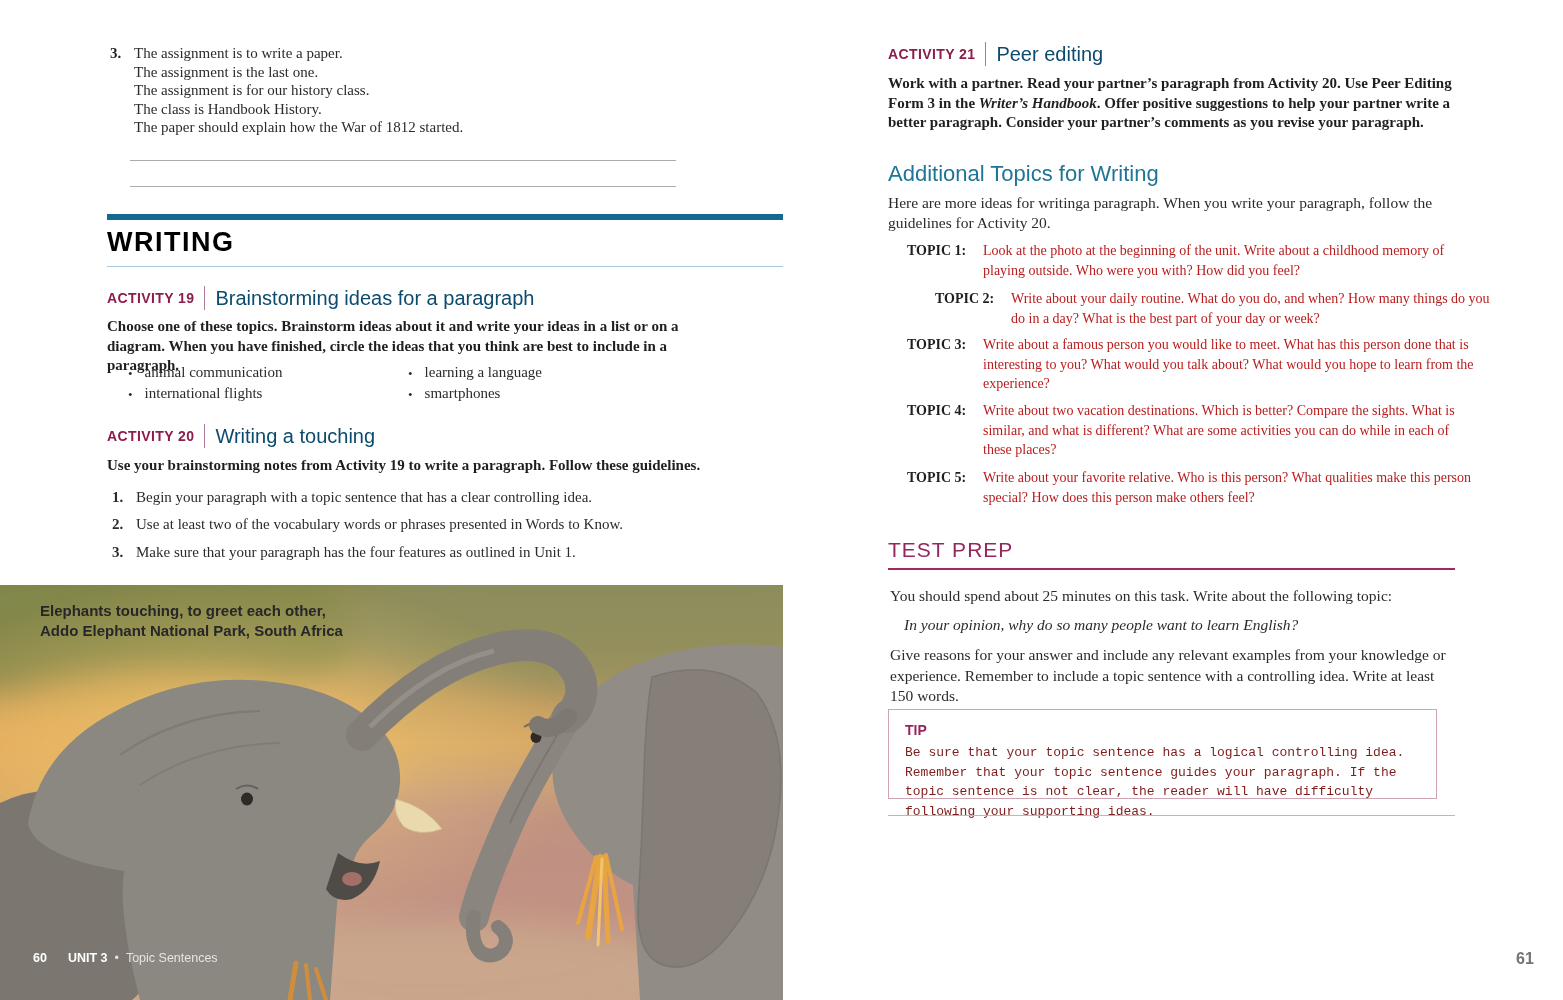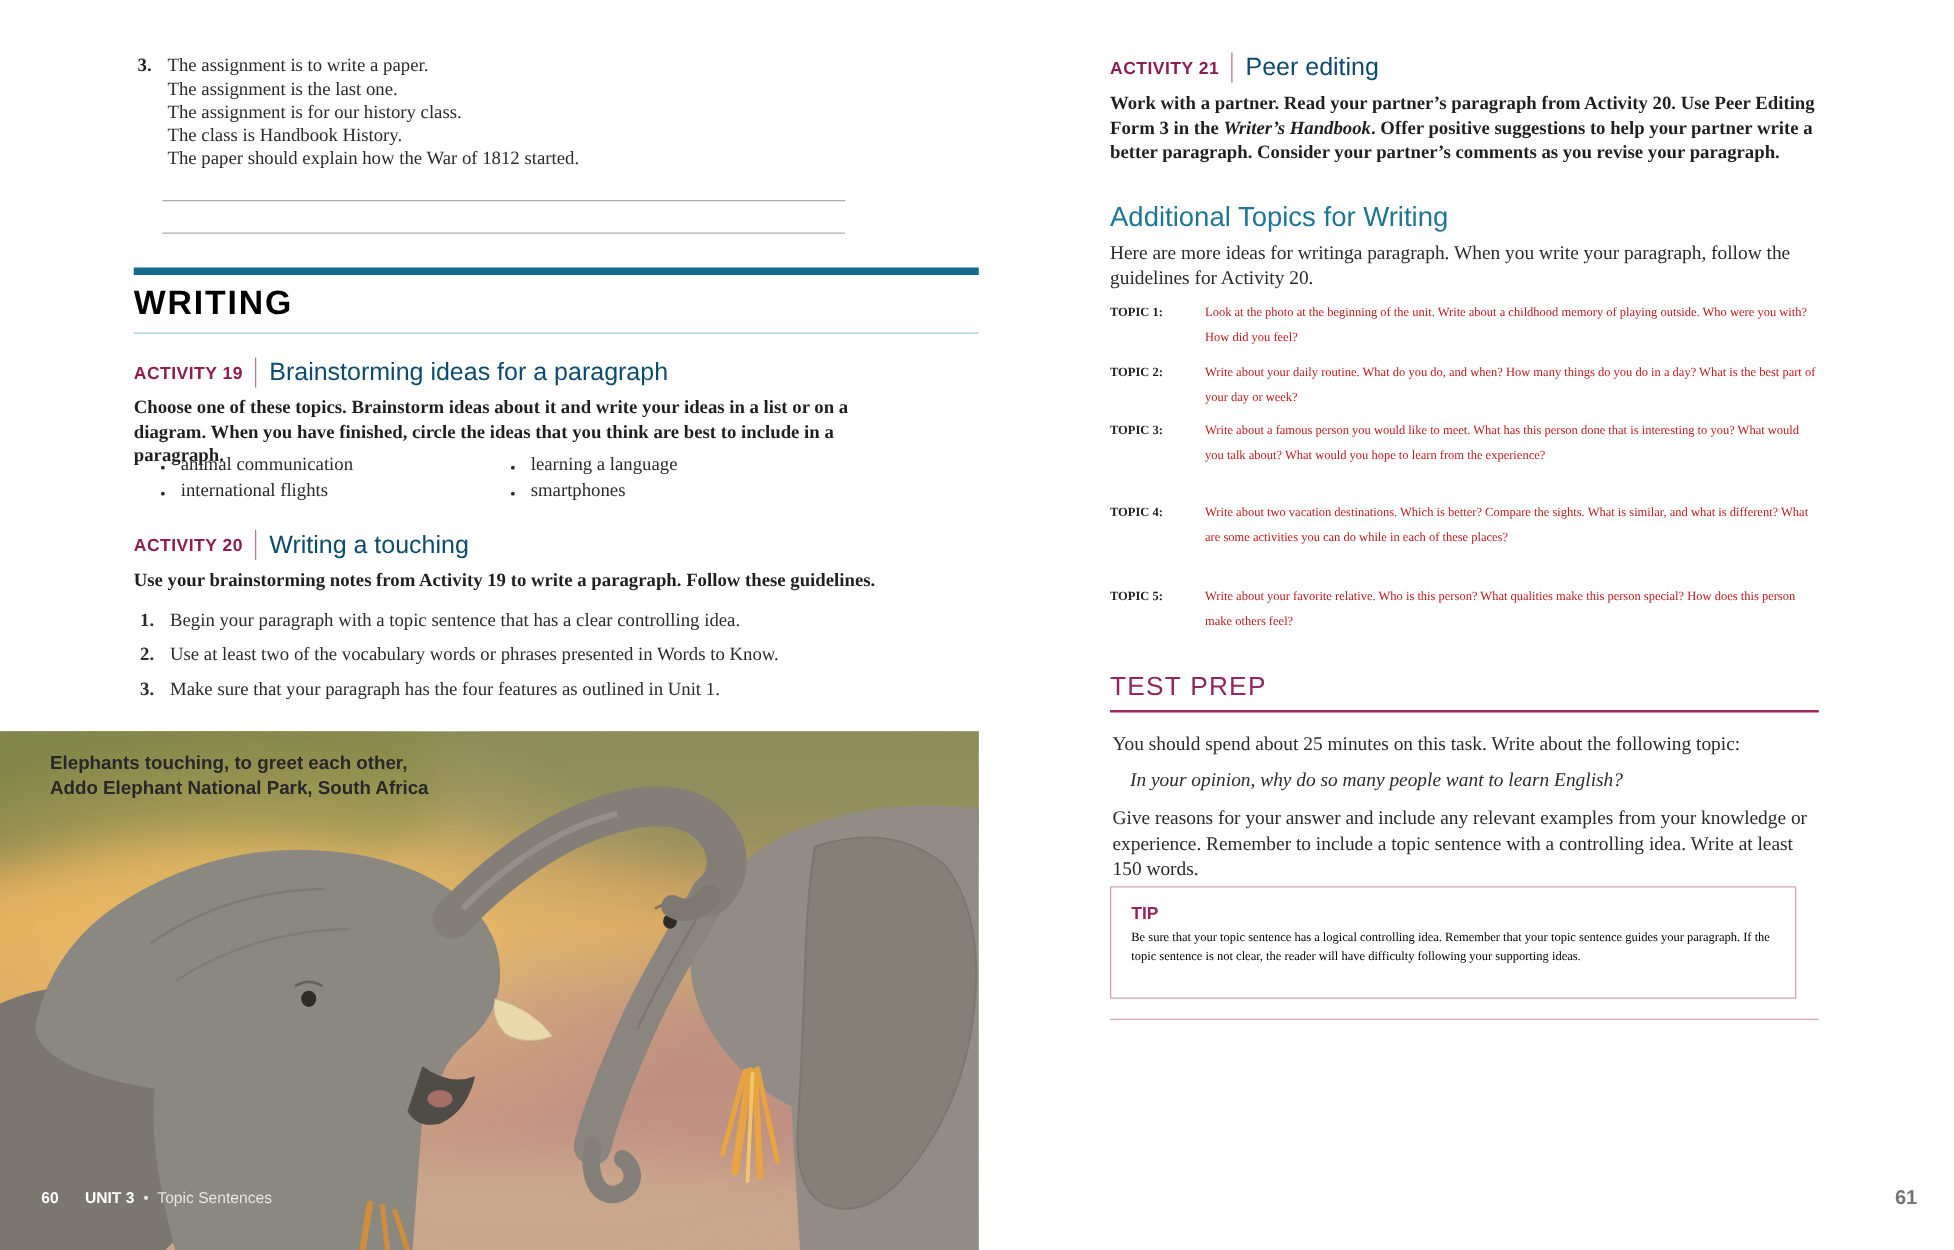--- a/index.html
+++ b/index.html
@@ -23,33 +23,33 @@
   .activity-title{font-family:"Liberation Sans",sans-serif;font-size:20px;color:#0c4a6e;font-weight:400;}
   .vr{width:1px;height:24px;background:#b0789a;}
 
   .intro{font-weight:bold;font-size:15px;line-height:19.5px;color:#1f1f1f;}
   .bullet-item{display:flex;gap:12px;font-size:15px;color:#2b2b2b;}
   .bullet-glyph{font-size:13px;line-height:19px;color:#2b2b2b;}
 
   .step{display:flex;}
   .step-num{font-weight:bold;width:24px;flex:0 0 24px;}
 
-  .topic{display:flex;font-size:10px;line-height:19.5px;}
+  .topic{display:flex;font-size:14px;line-height:19.5px;margin-left:19px;}
   .topic-label{font-weight:bold;width:76px;flex:0 0 76px;color:#1f1f1f;}
   .topic-text{width:492px;color:#b91c1c;}
 
   .rule-thin{height:1px;background:#ababab;}
   .teal-bar{height:6px;background:#15688e;}
   .teal-rule{height:1px;background:#a5c8da;}
   .maroon-rule{height:2px;background:#9e2a60;}
   .pink-rule{height:1px;background:#d8aab8;}
 
   .tip-box{border:1px solid #cfa4b2;box-sizing:border-box;padding:12px 16px;}
   .tip-label{font-family:"Liberation Sans",sans-serif;font-weight:bold;font-size:14px;color:#93265c;}
-  .tip-text{font-family:Liberation Serif, serif;font-size:10px;line-height:1.5;color:#000000;
+  .tip-text{font-family:Liberation Mono, monospace;font-size:13px;line-height:1.5;color:#7f1d1d;
             width:520px;margin-top:5px;}
 
   .photo{left:0;top:585px;width:783px;height:415px;}
   .photo svg{display:block;width:783px;height:415px;}
   .caption{font-family:"Liberation Sans",sans-serif;font-weight:bold;font-size:15px;line-height:1.35;
            color:#27272a;}
   .footer-left{font-family:"Liberation Sans",sans-serif;font-size:12.5px;color:#ffffff;display:flex;gap:7px;align-items:baseline;}
   .footer-left .b{font-weight:bold;}
   .footer-left .lite{color:rgba(255,255,255,.78);}
   .footer-right{font-family:"Liberation Sans",sans-serif;font-weight:bold;font-size:16px;color:#737373;}
@@ -217,21 +217,21 @@
     <span>Work with a partner. Read your partner’s paragraph from Activity 20. Use Peer Editing Form 3 in the </span><span style="font-style:italic;">Writer’s Handbook</span><span>. Offer positive suggestions to help your partner write a better paragraph. Consider your partner’s comments as you revise your paragraph.</span>
   </div>
 
   <div class="abs sub-heading-teal" style="left:888px;top:161px;">Additional Topics for Writing</div>
   <div class="abs" style="left:888px;top:193px;width:545px;font-size:15.5px;line-height:20px;color:#2b2b2b;">Here are more ideas for writinga paragraph. When you write your paragraph, follow the guidelines for Activity 20.</div>
 
   <div class="abs topic" style="left:888px;top:241px;">
     <span class="topic-label">TOPIC 1:</span>
     <span class="topic-text">Look at the photo at the beginning of the unit. Write about a childhood memory of playing outside. Who were you with? How did you feel?</span>
   </div>
-  <div class="abs topic" style="left:888px;top:289px;">
+  <div class="abs topic" style="left:916px;top:289px;">
     <span class="topic-label">TOPIC 2:</span>
     <span class="topic-text">Write about your daily routine. What do you do, and when? How many things do you do in a day? What is the best part of your day or week?</span>
   </div>
   <div class="abs topic" style="left:888px;top:335px;">
     <span class="topic-label">TOPIC 3:</span>
     <span class="topic-text">Write about a famous person you would like to meet. What has this person done that is interesting to you? What would you talk about? What would you hope to learn from the experience?</span>
   </div>
   <div class="abs topic" style="left:888px;top:401px;">
     <span class="topic-label">TOPIC 4:</span>
     <span class="topic-text">Write about two vacation destinations. Which is better? Compare the sights. What is similar, and what is different? What are some activities you can do while in each of these places?</span>

